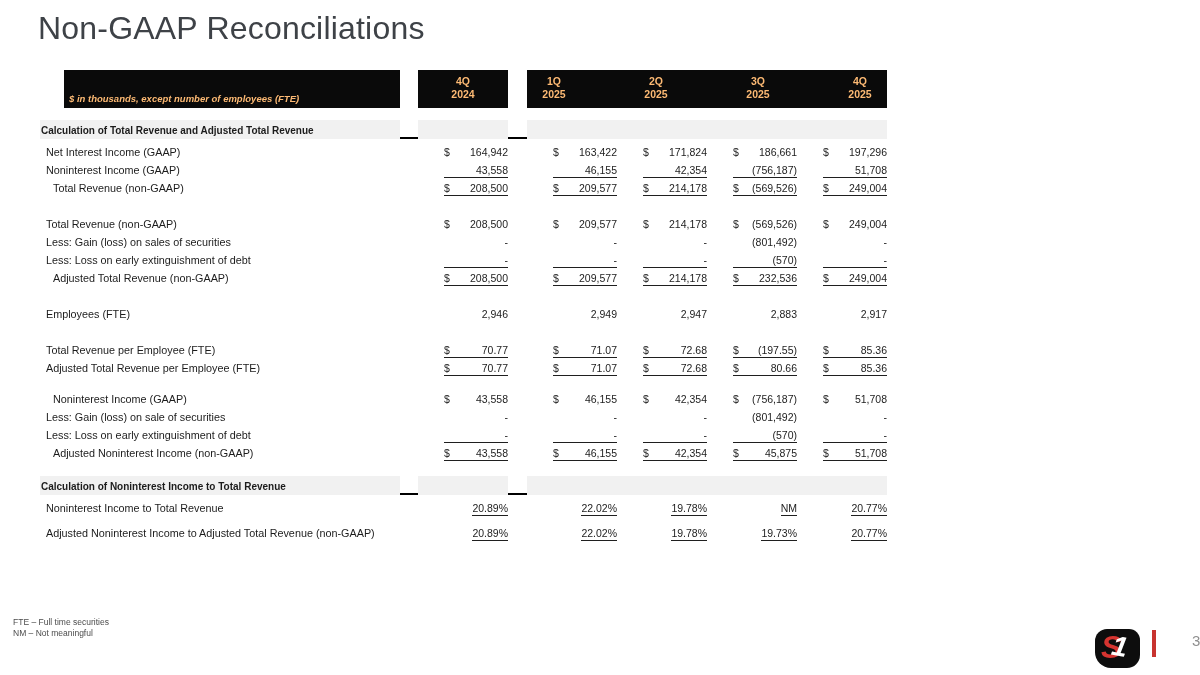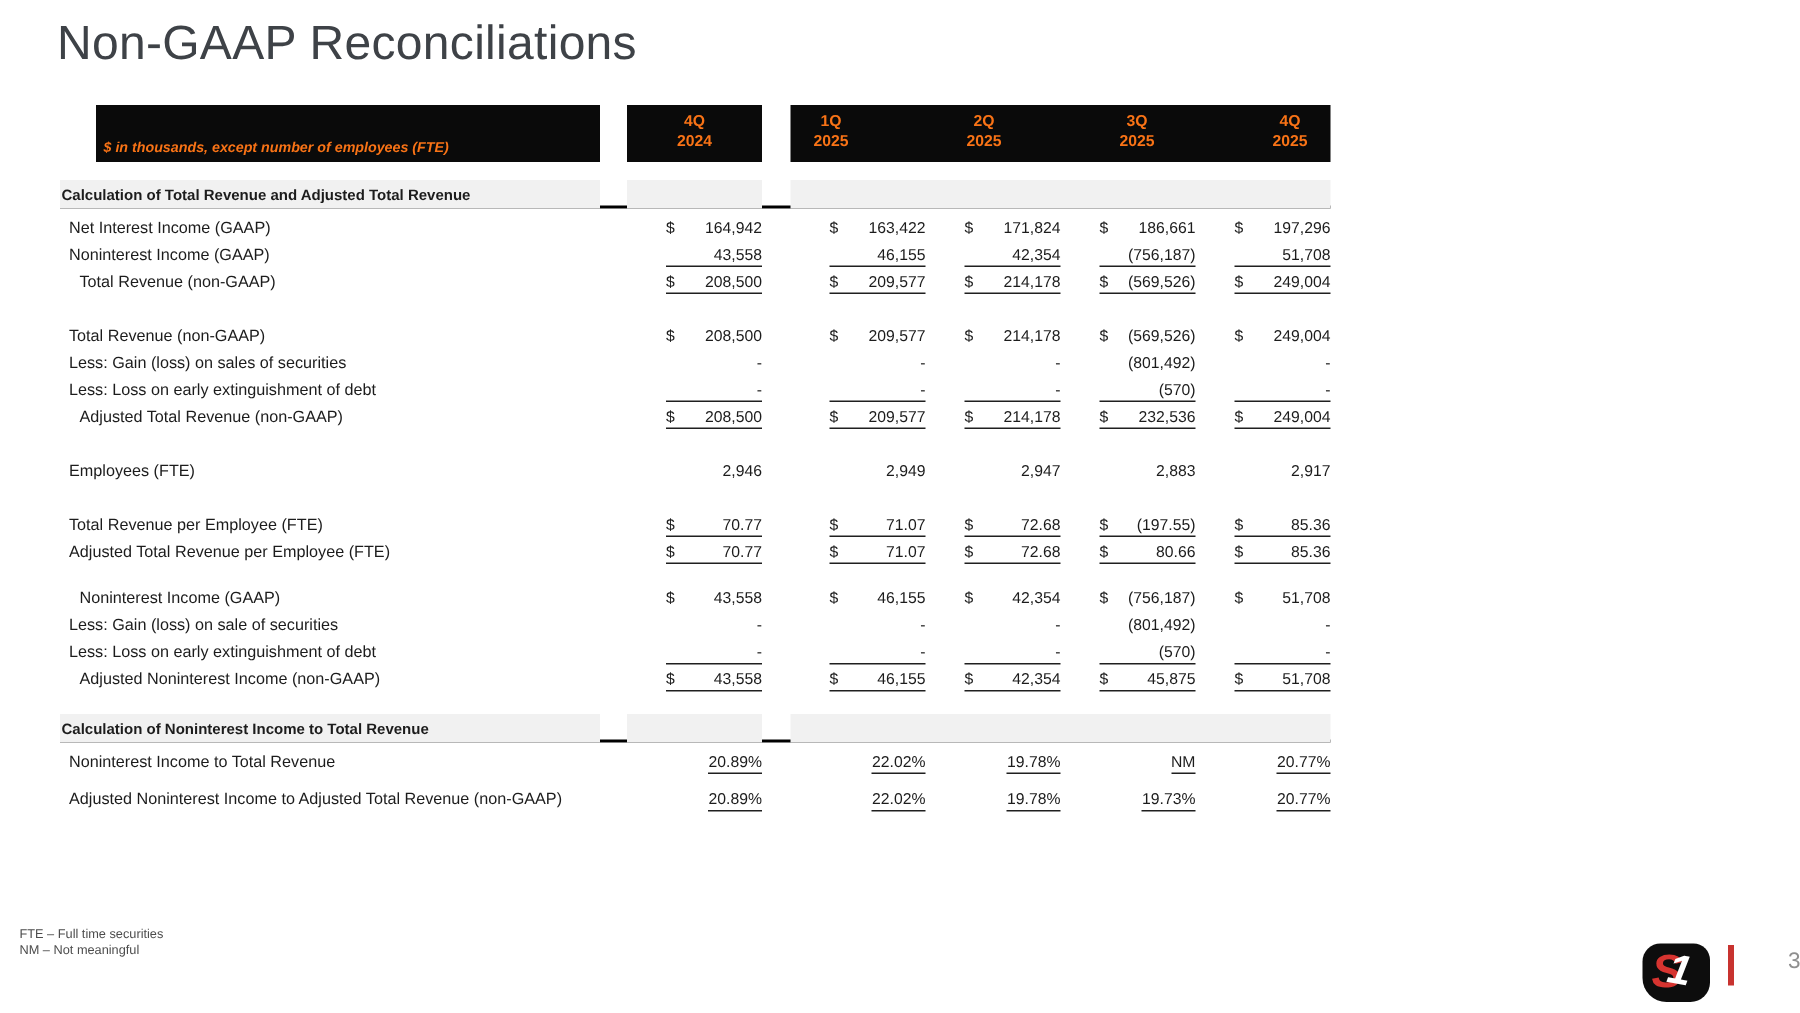--- a/index.html
+++ b/index.html
@@ -6,21 +6,21 @@
   .slide{position:relative;width:1200px;height:675px;background:#ffffff;overflow:hidden;
          font-family:"Liberation Sans",sans-serif;color:#1c1c1c;}
 
   
   .title{position:absolute;left:38px;top:10px;font-size:32px;font-weight:400;
          color:#3e4247;letter-spacing:.2px;margin:0;}
 
   
   .thead{position:absolute;left:40px;top:70px;display:grid;
          grid-template-columns:360px 18px 90px 19px 360px;height:38px;}
-  .bar{background:#0a0a0a;color:#f97316;}
+  .bar{background:#0a0a0a;color:#fdba74;}
   .label-bar{display:flex;align-items:flex-end;padding:0 0 4px 5px;
              font-size:9.5px;font-style:italic;font-weight:bold;margin-left:24px;}
   .colgroup{display:flex;}
   .colhead{width:90px;text-align:center;font-weight:bold;font-size:10.5px;
            line-height:13px;padding-top:5px;box-sizing:border-box;}
 
   
   .tbody{position:absolute;left:40px;top:120px;width:847px;}
   .secrow{display:grid;grid-template-columns:360px 18px 90px 19px 360px;height:17px;
           border-bottom:2.5px solid #000;margin-bottom:4px;}

